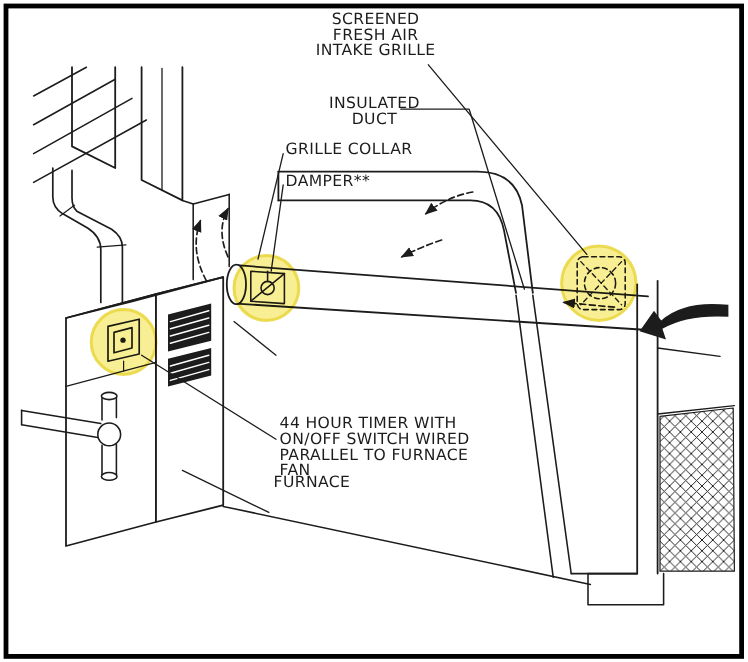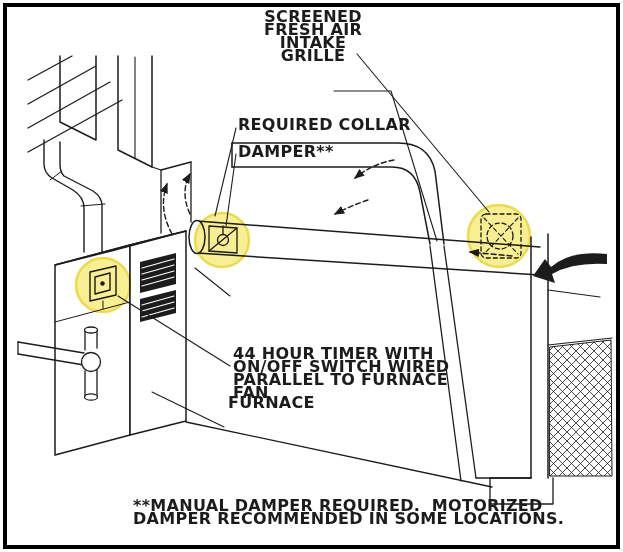--- a/index.html
+++ b/index.html
@@ -12,26 +12,25 @@
     overflow:hidden;
   }
   .frame{
     position:absolute;inset:3px;
     border:4px solid #000;
     pointer-events:none;
   }
   svg{position:absolute;left:0;top:0;}
   .label{
     position:absolute;
-    font-size:16px;
+    font-size:13px;
     line-height:13px;
     letter-spacing:.3px;
     white-space:pre-wrap;
     color:#1c1c1c;
-    font-weight:bold;
   }
   .center{text-align:center;}
 </style>
 </head>
 <body>
 
 <div class="page">
 
   <svg width="623" height="552" viewBox="0 0 623 552" fill="none" stroke="#1c1c1c" stroke-width="1.5" stroke-linecap="round" stroke-linejoin="round">
     <defs>
@@ -166,30 +165,30 @@
       <circle cx="103" cy="285" r="27"></circle>
       <circle cx="222" cy="240" r="27"></circle>
       <circle cx="499" cy="236" r="31"></circle>
     </g>
   </svg>
 
   <div class="label center" style="left:248px;top:10px;width:130px;">SCREENED
 FRESH AIR
 INTAKE GRILLE</div>
 
+  <div class="label center" style="left:270px;top:80px;width:84px;">INSULATED
+DUCT</div>
 
-  <div class="label" style="left:238px;top:118px;">REQUIRED COLLAR</div>
+  <div class="label" style="left:238px;top:118px;">GRILLE COLLAR</div>
 
   <div class="label" style="left:238px;top:145px;text-align:center;">DAMPER**</div>
 
 
   <div class="label" style="left:233px;top:347px;">44 HOUR TIMER WITH
 ON/OFF SWITCH WIRED
 PARALLEL TO FURNACE
 FAN</div>
 
   <div class="label" style="left:228px;top:396px;">FURNACE</div>
 
-  <div class="label" style="left:133px;top:499px;">**MANUAL DAMPER REQUIRED.  MOTORIZED
-DAMPER RECOMMENDED IN SOME LOCATIONS.</div>
 
   <div class="frame"></div>
 </div>
 
 </body></html>

